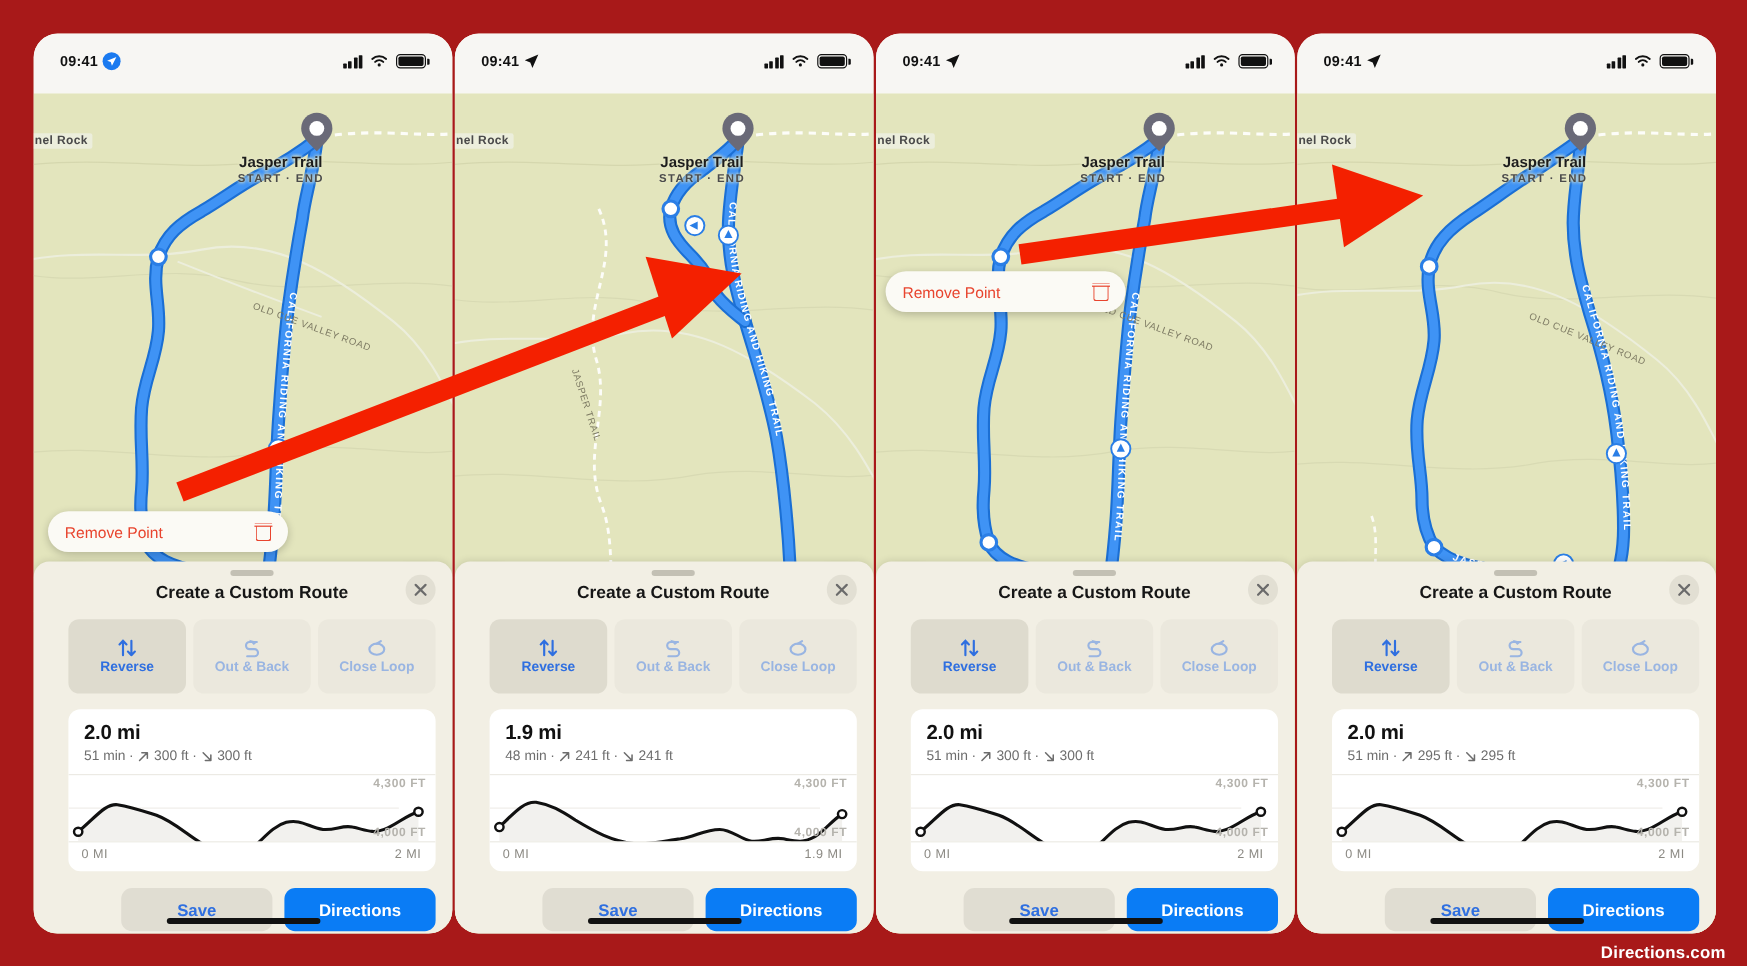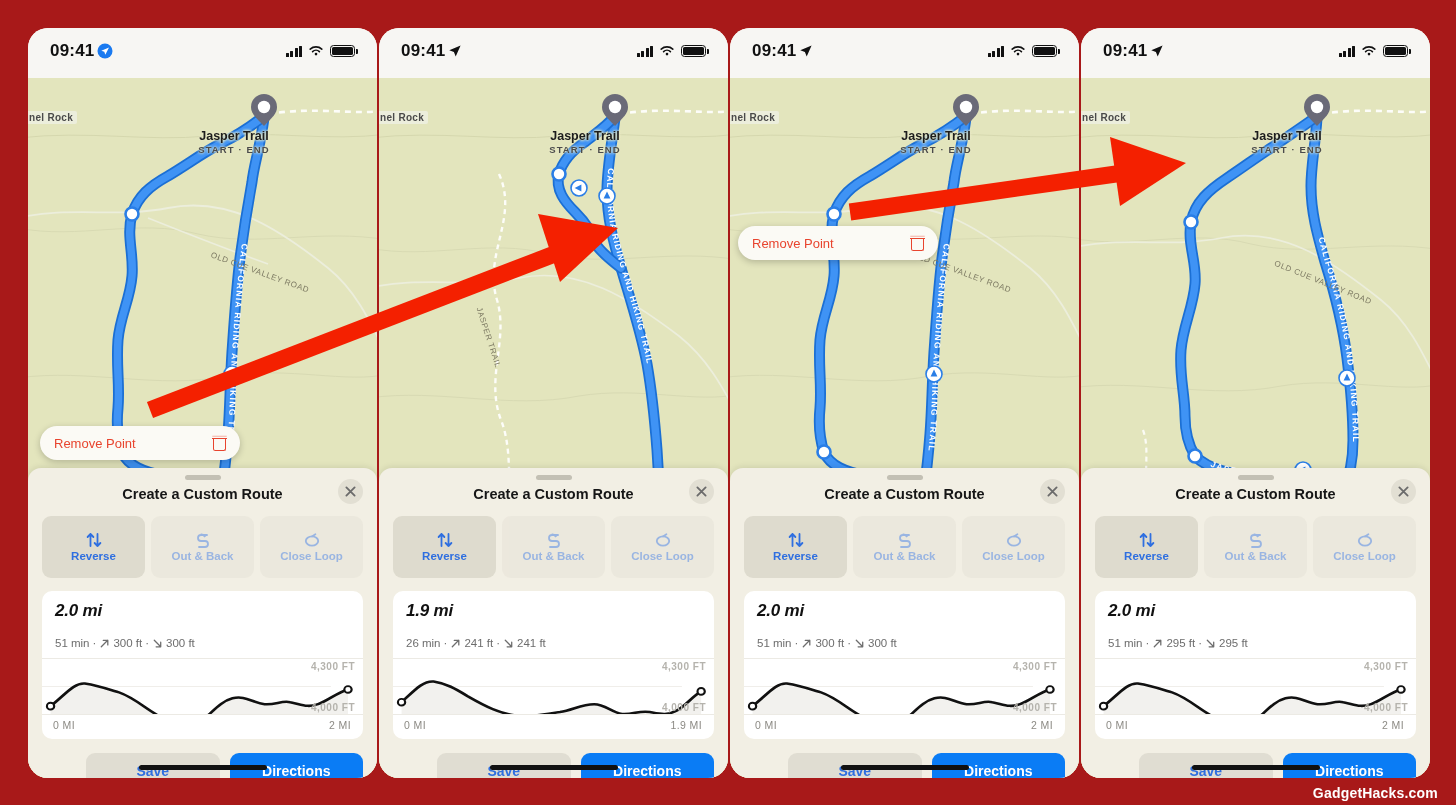--- a/index.html
+++ b/index.html
@@ -19,21 +19,21 @@
   .p1 { left:28px; }  .p2 { left:379px; }
   .p3 { left:730px; } .p4 { left:1081px; }
 
   
   .statusbar {
     position:absolute; top:0; left:0; right:0; height:50px;
     background:#f7f6f3; display:flex; align-items:center;
     justify-content:space-between; padding:0 22px 4px 22px;
   }
   .sb-time {
-    font-size:17px; font-weight:700; color:#111;
+    font-size:12px; font-weight:700; color:#111;
     letter-spacing:.2px; display:flex; align-items:center; gap:3px;
   }
   .sb-right { display:flex; align-items:center; gap:6px; }
   .bars { display:flex; align-items:flex-end; gap:1.5px; height:11px; }
   .bars i { width:3px; background:#111; border-radius:.5px; display:block; }
   .bars i:nth-child(1){height:4px}.bars i:nth-child(2){height:6px}
   .bars i:nth-child(3){height:8.5px}.bars i:nth-child(4){height:11px}
   .batt {
     width:25px; height:12px; border:1.6px solid #111;
     border-radius:3.5px; position:relative; padding:1.4px;
@@ -92,20 +92,21 @@
     position:absolute; width:37px; height:37px; border-radius:10px;
     background:#fbfaf5; box-shadow:0 1px 5px rgba(0,0,0,.2);
     display:flex; align-items:center; justify-content:center; z-index:6;
   }
 
   
   .sheet {
     position:absolute; left:0; right:0; bottom:0; height:310px;
     background:#f2efe4; border-radius:13px 13px 0 0; z-index:7;
     box-shadow:0 -1px 6px rgba(0,0,0,.10);
+    padding-left:15px;
   }
   .grabber {
     width:36px; height:5px; background:#c3c0b4; border-radius:3px;
     margin:7px auto 0;
   }
   .sheet-head {
     position:relative; text-align:center; padding:6px 0 2px;
   }
   .sheet-title { font-size:14.5px; font-weight:700; color:#161616; }
   .closebtn {
@@ -124,23 +125,23 @@
   .seg.active { background:#dedbce; }
   .seg.disabled { opacity:.45; }
   .seg-label { font-size:11.5px; color:#2f6fe0; font-weight:600; }
   .seg.active .seg-label { color:#2f6fe0; font-weight:700; }
   .seg svg { display:block; }
 
   .card {
     margin:13px 14px 0; background:#fff; border-radius:10px; overflow:hidden;
   }
   .card-top { padding:10px 13px 9px; }
-  .dist { font-size:17px; font-weight:700; color:#111; letter-spacing:-.2px;font-style:italic; }
+  .dist { font-size:17px; font-weight:700; color:#111; letter-spacing:-.2px; }
   .meta {
-    font-size:11.5px; color:#6d6d6d; margin-top:16px;
+    font-size:11.5px; color:#6d6d6d; margin-top:3px;
     display:flex; align-items:center; gap:3px;
   }
   .meta b { font-weight:400; }
 
   .chartwrap { position:relative; border-top:1px solid #eceae4; height:56px; }
   .chartwrap svg { position:absolute; inset:0; width:100%; height:100%; }
   .elev-hi, .elev-lo {
     position:absolute; right:8px; font-size:10px; color:#b5b3ad;
     letter-spacing:.5px; font-weight:600;
   }
@@ -484,21 +485,21 @@
             <path d="M10 4.4 13.4 2.2" stroke="#2f6fe0" stroke-width="1.8" fill="none" stroke-linecap="round"></path>
           </svg>
           <div class="seg-label">Close Loop</div>
         </div>
       </div>
 
       <div class="card">
         <div class="card-top">
           <div class="dist">1.9 mi</div>
           <div class="meta">
-            <b>26 min</b>
+            <b>48 min</b>
             <b>·</b>
             <svg width="11" height="11" viewBox="0 0 12 12">
               <path d="M2.5 9.5 9.5 2.5M4.6 2.5h5v5" stroke="#6d6d6d" stroke-width="1.4" fill="none" stroke-linecap="round" stroke-linejoin="round"></path>
             </svg>
             <b>241 ft</b>
             <b>·</b>
             <svg width="11" height="11" viewBox="0 0 12 12">
               <path d="M2.5 2.5 9.5 9.5M9.5 4.6v5h-5" stroke="#6d6d6d" stroke-width="1.4" fill="none" stroke-linecap="round" stroke-linejoin="round"></path>
             </svg>
             <b>241 ft</b>
@@ -886,14 +887,14 @@
     <g>
       <path d="M150 410 L565 250" stroke="#f42000" stroke-width="17" fill="none" stroke-linecap="butt"></path>
       <path d="M618 228 L538 214 L560 282 Z" fill="#f42000"></path>
     </g>
     <g>
       <path d="M850 212 L1130 172" stroke="#f42000" stroke-width="17" fill="none" stroke-linecap="butt"></path>
       <path d="M1186 163 L1110 137 L1120 206 Z" fill="#f42000"></path>
     </g>
   </svg>
 
-  <div class="watermark">GadgetHacks.com</div>
+  <div class="watermark">Directions.com</div>
 </div>
 
 </body></html>

